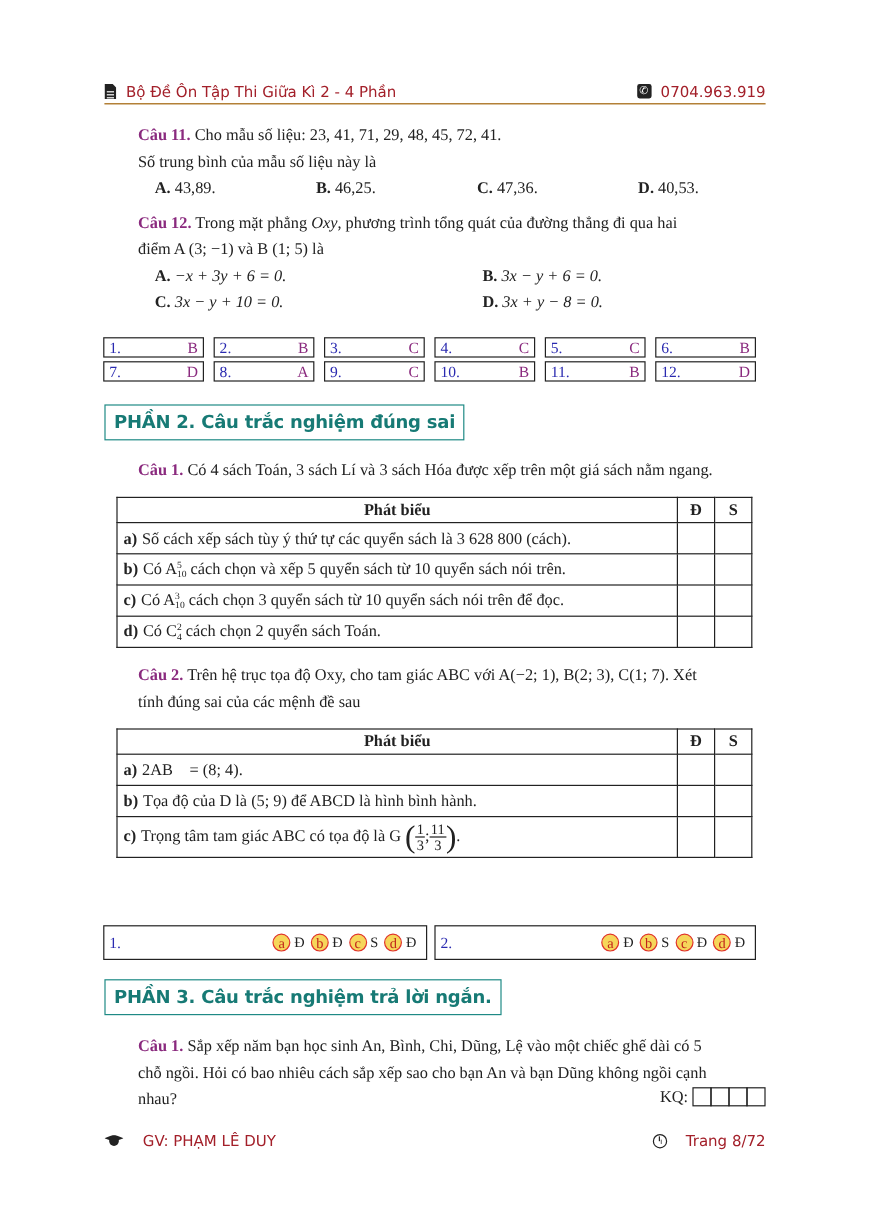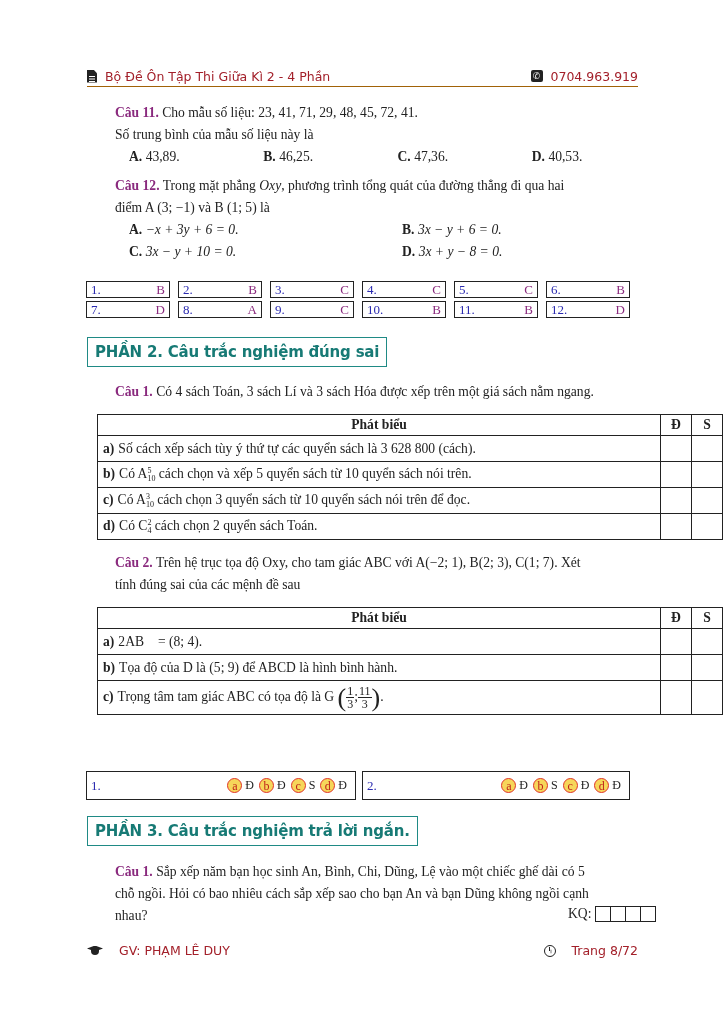--- a/index.html
+++ b/index.html
@@ -24,41 +24,41 @@
   
   .ans { position: absolute; left: 86px; top: 281px; display: grid; grid-template-columns: repeat(6, 84px); column-gap: 8px; row-gap: 3px; }
   .ans .cell { border: 1.3px solid #222; height: 15px; display: flex; justify-content: space-between; align-items: center; padding: 0 4px; font-family: "Liberation Serif", serif; font-size: 13px; }
   .ans .n { color: #2a2ab0; }
   .ans .v { color: #8a2a7e; }
 
   
   .sec { position: absolute; left: 87px; border: 1.3px solid #1f8a85; color: #177a75; font-family: "DejaVu Sans", sans-serif; font-size: 15px; font-weight: bold; padding: 5px 7px; letter-spacing: -0.2px; }
 
   
-  table.tf { position: absolute; left: 97px; width: 626px; border-collapse: collapse; font-family: "Liberation Serif", serif; font-size: 13.6px; color: #222; }
+  table.tf { position: absolute; left: 97px; width: 530px; border-collapse: collapse; font-family: "Liberation Serif", serif; font-size: 13.6px; color: #222; }
   table.tf td, table.tf th { border: 1.2px solid #222; padding: 0 5px; }
   table.tf th { font-weight: bold; height: 20px; text-align: center; }
   table.tf td.c { width: 20px; }
   table.tf td.st { height: 25px; }
   table.tf td.st.tall { height: 33px; }
   .lbl { font-weight: bold; margin-right: 4px; }
   sub.s, sup.s { font-size: 8px; }
   .frac { display: inline-flex; flex-direction: column; align-items: center; vertical-align: middle; font-size: 12px; line-height: 12px; }
   .frac span:first-child { border-bottom: 1px solid #222; padding: 0 1px; }
   .paren { font-size: 26px; vertical-align: middle; font-weight: 200; }
 
   
   .tfa { position: absolute; top: 771px; height: 27px; border: 1.3px solid #222; display: flex; align-items: center; justify-content: space-between; padding: 0 6px 0 4px; font-family: "Liberation Serif", serif; font-size: 13px; }
   .tfa .n { color: #2a2ab0; }
   .tfa .seq { display: flex; align-items: center; gap: 3px; }
   .circ { width: 15px; height: 15px; border-radius: 50%; background: #f6d65a; border: 1.2px solid #e0342a; color: #c0221a; font-size: 12px; line-height: 14px; text-align: center; box-sizing: border-box; }
   .val { font-size: 12px; margin-right: 2px; }
 
   
-  .kq { position: absolute; left: 568px; top: 906px; display: flex; align-items: center; font-family: "Liberation Serif", serif; font-size: 13.6px; }
+  .kq { position: absolute; left: 550px; top: 906px; display: flex; align-items: center; font-family: "Liberation Serif", serif; font-size: 13.6px; }
   .kq .boxes { display: flex; margin-left: 5px; }
   .kq .box { width: 14px; height: 14px; border: 1.2px solid #222; margin-left: -1.2px; }
 
   
   .ftr { position: absolute; left: 87px; top: 943px; width: 551px; display: flex; justify-content: space-between; font-family: "DejaVu Sans", sans-serif; font-size: 12.5px; color: #a3202a; }
   .ftr .l, .ftr .r { display: flex; align-items: center; gap: 16px; }
   .ico-cap { width: 16px; height: 10px; position: relative; }
   .ico-cap::before { content: ""; position: absolute; left: 0; top: 0; width: 16px; height: 6px; background: #222; clip-path: polygon(50% 0, 100% 50%, 50% 100%, 0 50%); }
   .ico-cap::after { content: ""; position: absolute; left: 4px; top: 4px; width: 8px; height: 5px; background: #222; border-radius: 0 0 4px 4px; }
   .ico-clock { width: 10px; height: 10px; border: 1.6px solid #222; border-radius: 50%; position: relative; }

